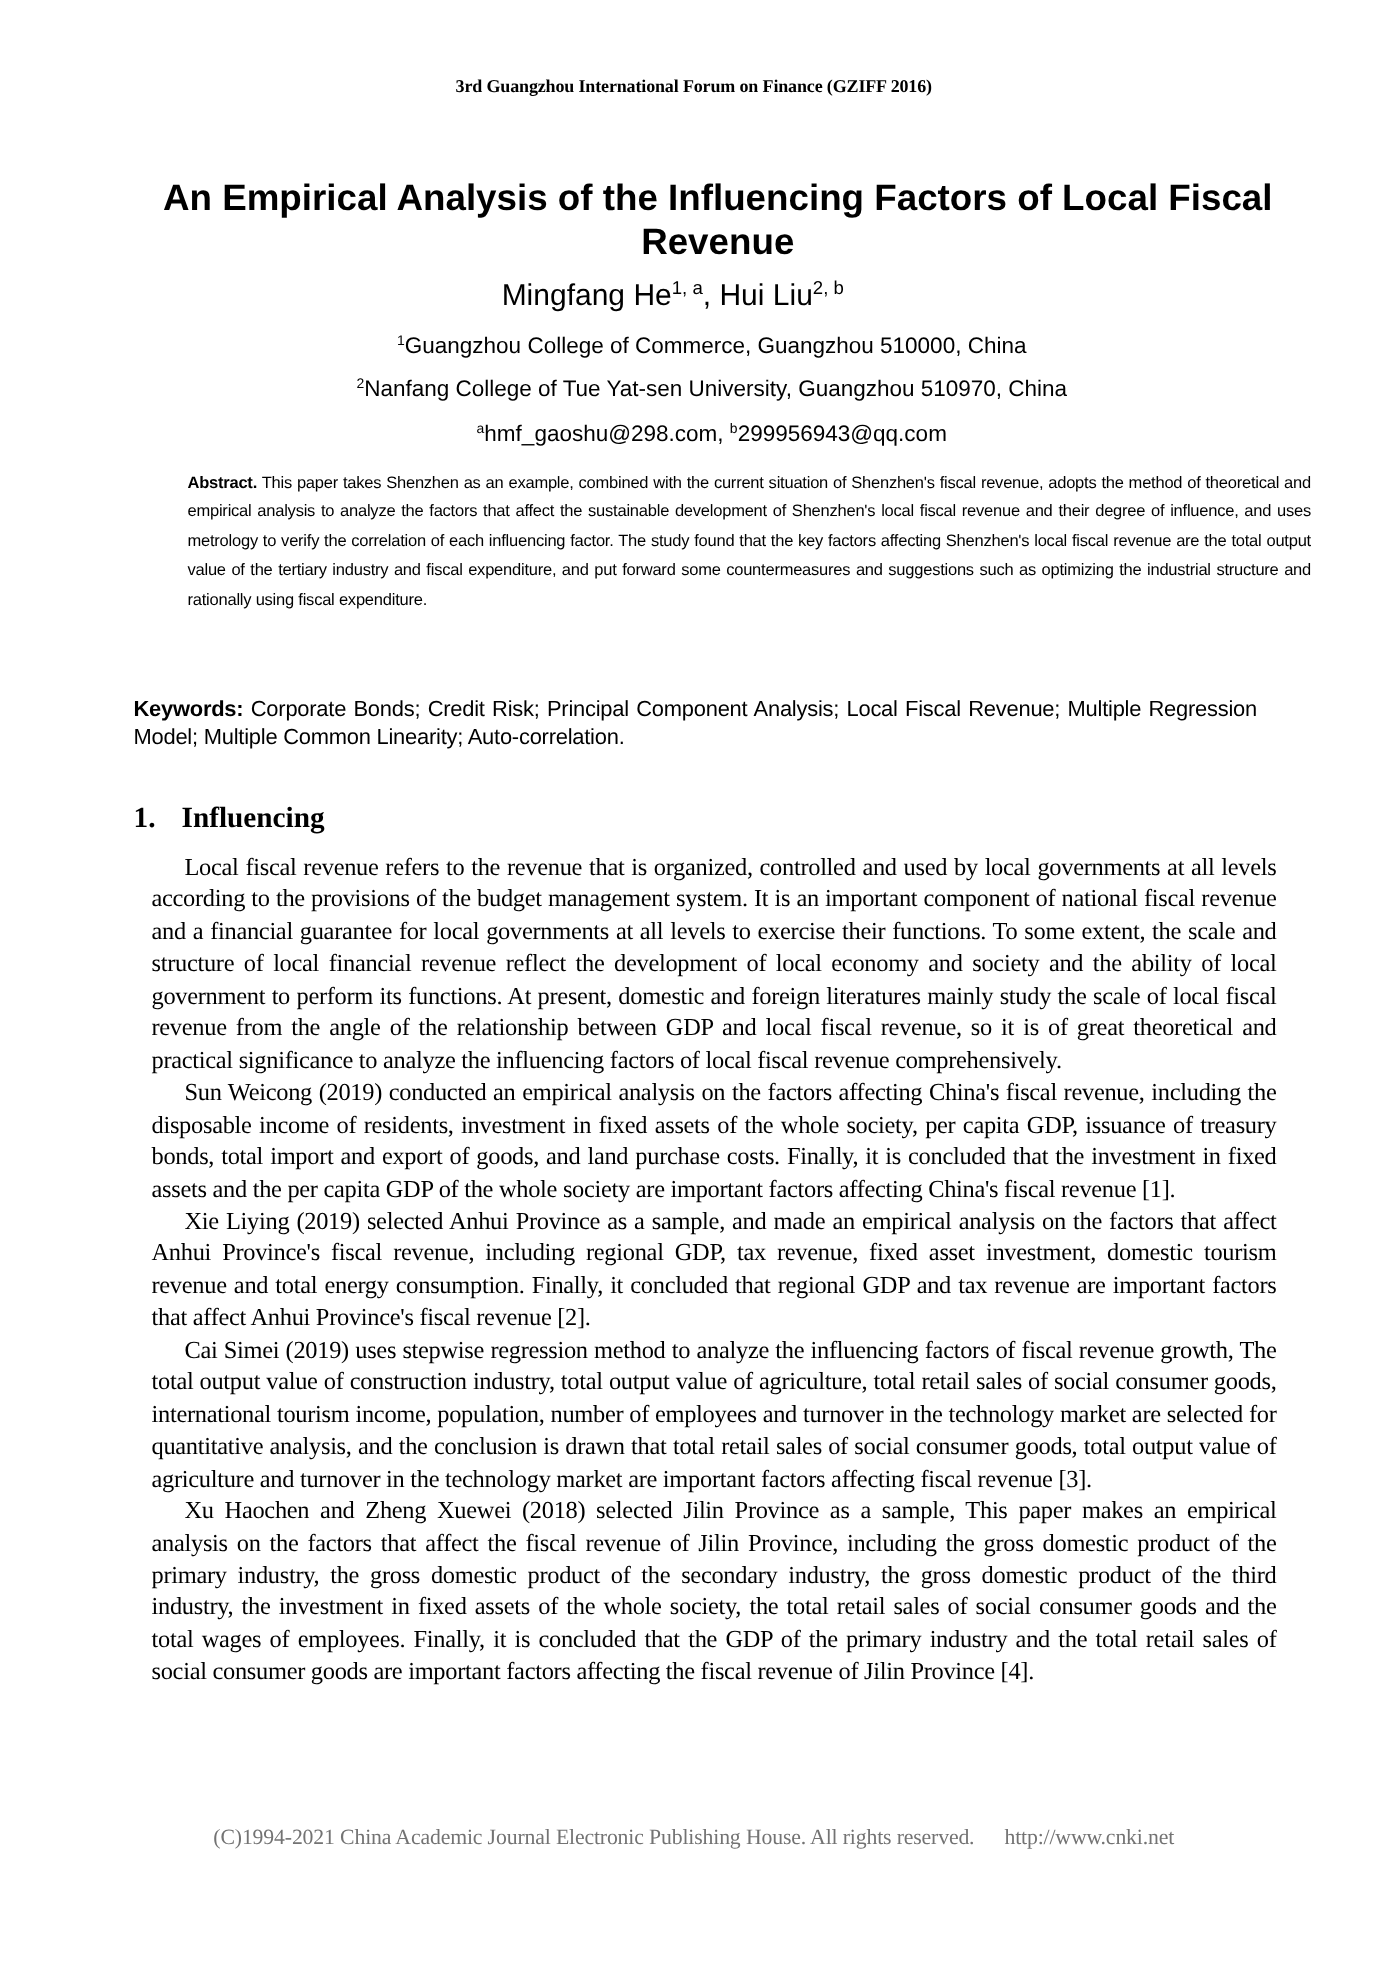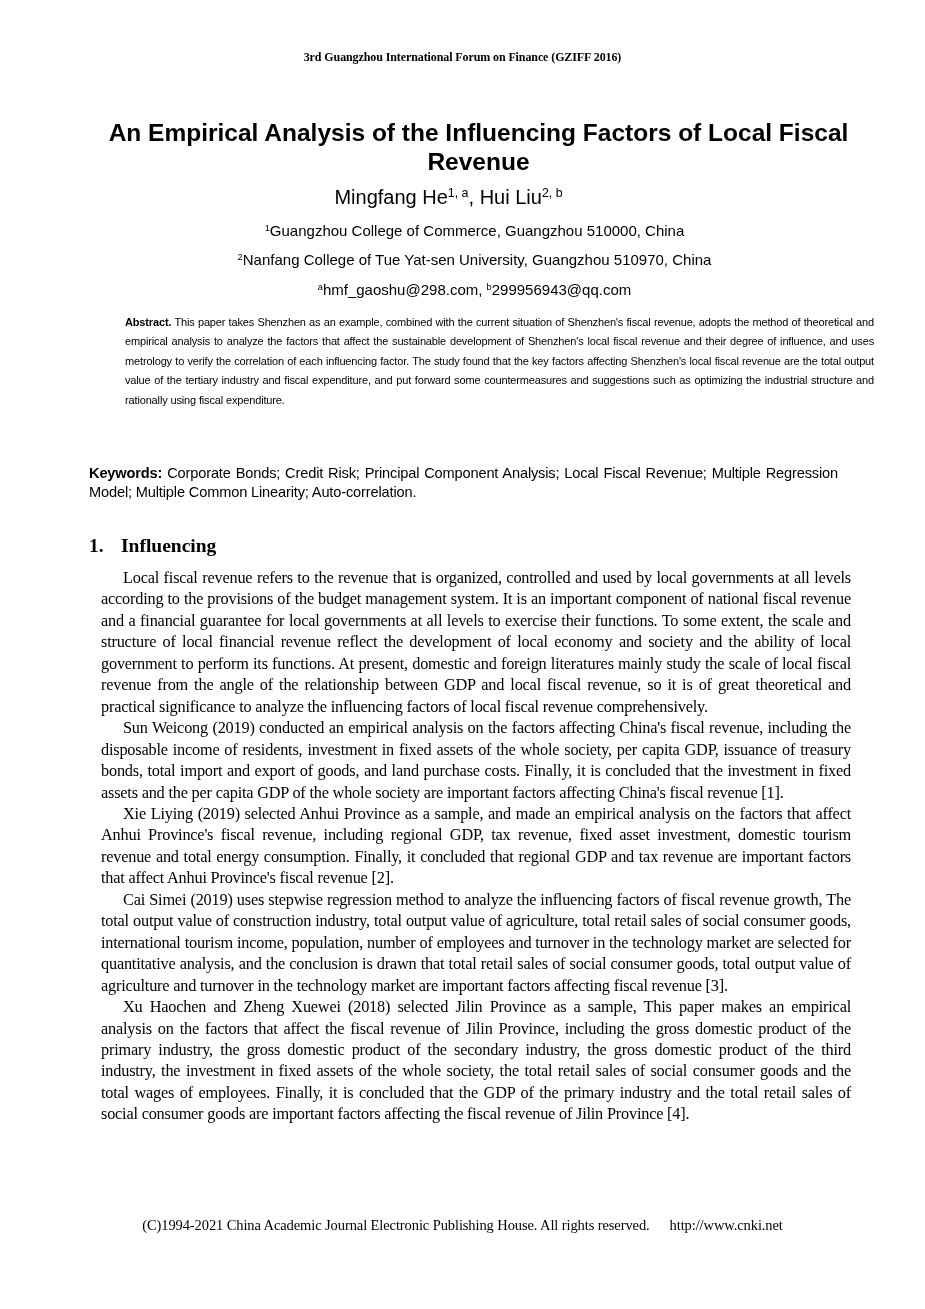--- a/index.html
+++ b/index.html
@@ -42,21 +42,21 @@
   .section-heading .num { display: inline-block; width: 32px; }
   .body-text {
     position: absolute; top: 567px; left: 89px; width: 750px;
     font-family: "Liberation Serif", serif; font-size: 16.3px; line-height: 21.45px;
     letter-spacing: -0.2px;
     margin-left: 12px;
   }
   .body-text p { margin: 0; text-indent: 22px; text-align: justify; }
   .watermark {
     position: absolute; top: 1217px; left: 0; width: 925px; text-align: center;
-    font-family: "Liberation Serif", serif; font-size: 14.5px; color: #000000; letter-spacing: -0.1px;
+    font-family: "Liberation Serif", serif; font-size: 14.5px; color: #737373; letter-spacing: -0.1px;
   }
   .watermark .url { margin-left: 20px; }
   .footer {
     position: absolute; top: 1324px; left: 606px;
     font-family: "Liberation Serif", serif; font-weight: bold; font-size: 12px; margin-top: 28px;
   }
 </style>
 </head>
 <body>
 

